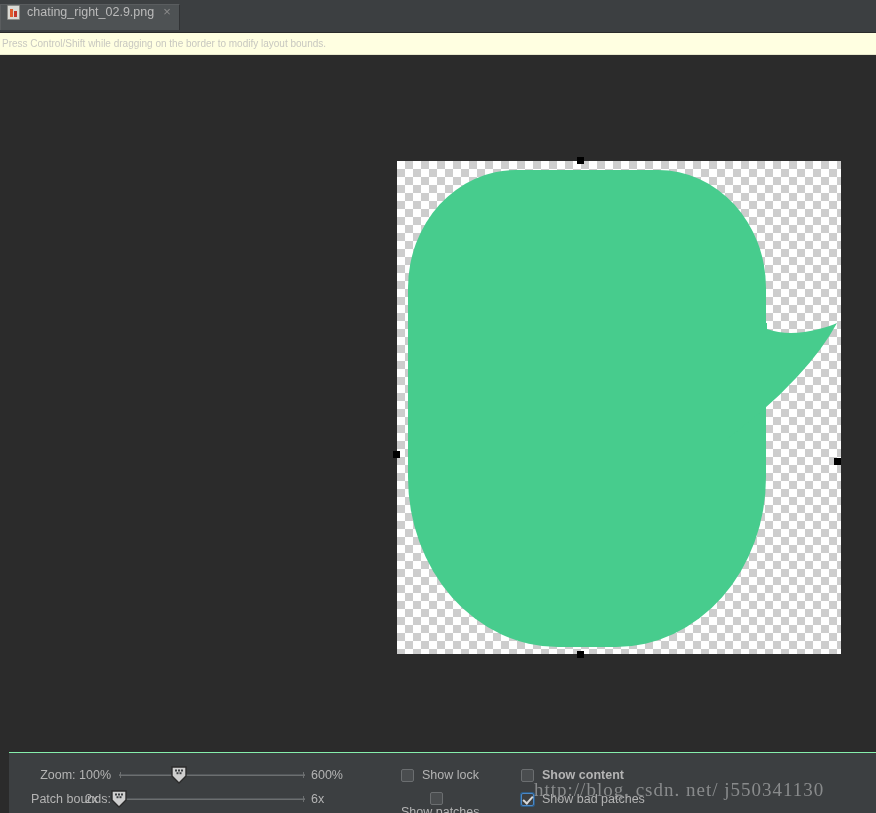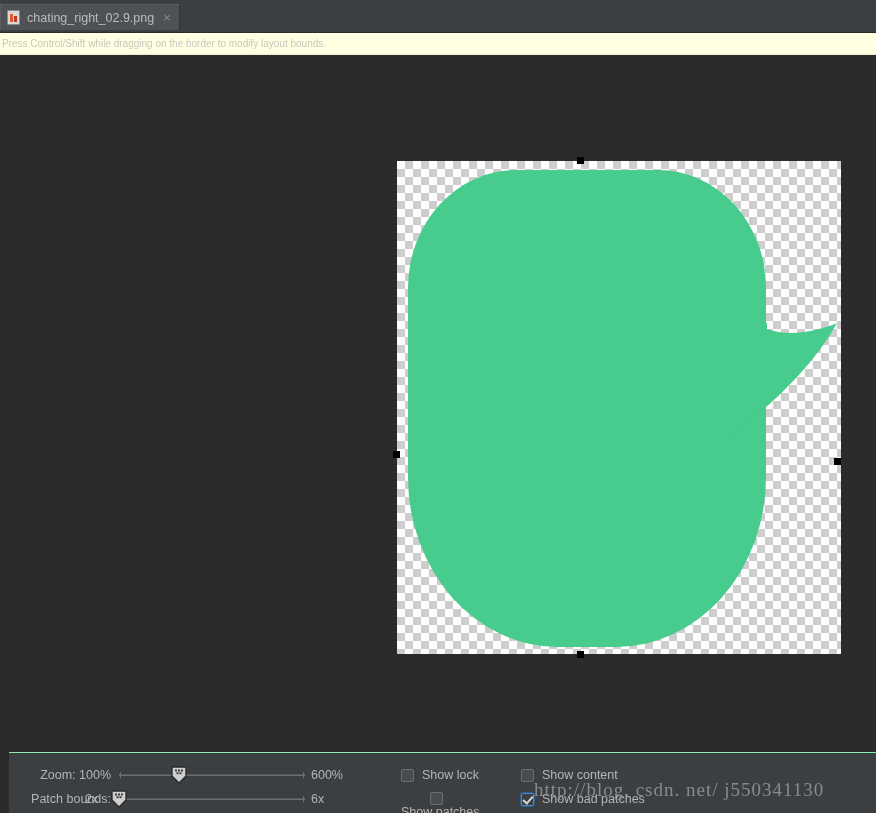--- a/index.html
+++ b/index.html
@@ -28,21 +28,20 @@
     width: 876px; height: 33px;
     background: #3c3f41;
     border-bottom: 1px solid #2b2b2b;
     box-sizing: border-box;
   }
   .tab {
     position: absolute;
     left: 0; top: 4px;
     height: 26px;
     display: flex;
-    align-items: center;
     padding: 0 8px 0 6px;
     background: #4e5254;
     border-top: 1px solid #5a5d5f;
     border-left: 1px solid #5a5d5f;
     border-right: 1px solid #313335;
     box-sizing: border-box;
   }
   .tab-icon {
     width: 13px; height: 15px;
     position: relative;
@@ -340,21 +339,21 @@
         </div>
       </div>
       <span class="lbl slider-max">6x</span>
     </div>
 
     <div class="checkcol" style="left:352px; top:15px;">
       <span class="cb"></span>
       <span class="lbl">Show lock</span>
     </div>
 
-    <div class="checkcol" style="left:472px; top:15px;">
+    <div class="checkcol" style="left:472px; top:15px;font-weight:bold;">
       <span class="cb"></span>
       <span class="lbl">Show content</span>
     </div>
 
     <div class="checkcol" style="left:352px; top:39px;flex-direction:column;">
       <span class="cb"></span>
       <span class="lbl">Show patches</span>
     </div>
 
     <div class="checkcol" style="left:472px; top:39px;">

